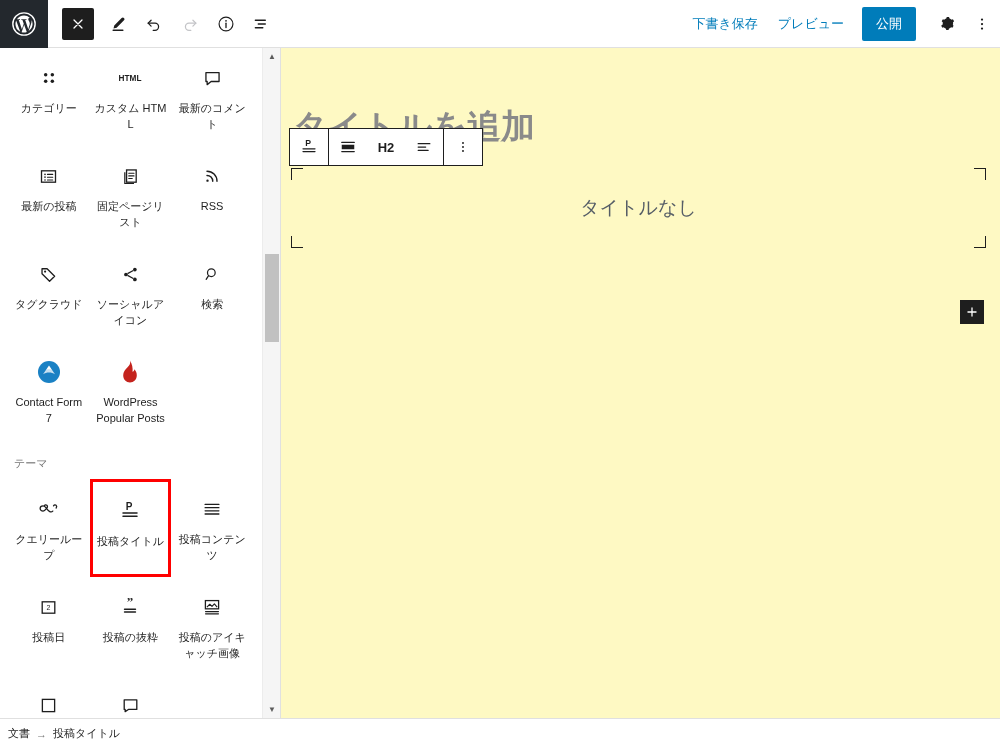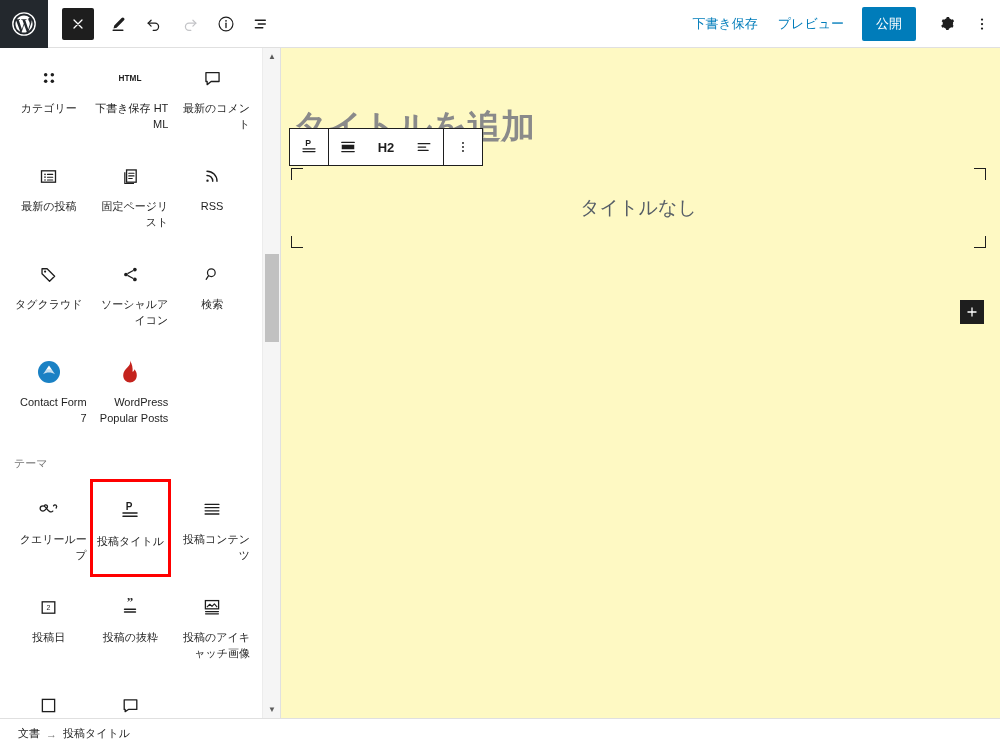--- a/index.html
+++ b/index.html
@@ -159,21 +159,21 @@
     justify-content: center;
     color: #4c1d95;
     margin-bottom: 6px;
   }
   .block-icon svg { display: block; }
 
   .block-label {
     font-size: 11px;
     line-height: 1.45;
     color: #1e1e1e;
-    text-align: right;
+    text-align: center;
     max-width: 78px;
     word-break: break-all;
   }
   .block-label.latin { word-break: normal; }
 
   .section-heading {
     font-size: 11px;
     color: #757575;
     padding: 16px 0 8px 14px;
     font-family: Liberation Serif, serif;
@@ -307,21 +307,21 @@
     border: none;
   }
   .add-block-btn svg { display: block; }
 
   
   .breadcrumb-bar {
     height: 30px;
     flex: 0 0 30px;
     display: flex;
     align-items: center;
-    padding-left: 18px;
+    padding-left: 8px;
     background: #ffffff;
     border-top: 1px solid #e0e0e0;
     gap: 6px;
     position: relative;
     z-index: 30;
   }
   .crumb {
     font-size: 11px;
     color: #1e1e1e;
     background: transparent;
@@ -451,21 +451,21 @@
             </span>
             <span class="block-label">カテゴリー</span>
           </div>
 
           <div class="block-item">
             <span class="block-icon">
               <svg width="30" height="16" viewBox="0 0 40 16">
                 <text x="20" y="12" font-family="Liberation Sans, sans-serif" font-size="11" font-weight="bold" fill="#1e1e1e" text-anchor="middle">HTML</text>
               </svg>
             </span>
-            <span class="block-label">下書き保存 HTML</span>
+            <span class="block-label">カスタム HTML</span>
           </div>
 
           <div class="block-item">
             <span class="block-icon">
               <svg width="21" height="21" viewBox="0 0 24 24" fill="none">
                 <path d="M4.5 5.2h15v10.2h-9.1L5.9 19v-3.6H4.5V5.2Z" stroke="#1e1e1e" stroke-width="1.5" stroke-linejoin="round"></path>
               </svg>
             </span>
             <span class="block-label">最新のコメント</span>
           </div>

